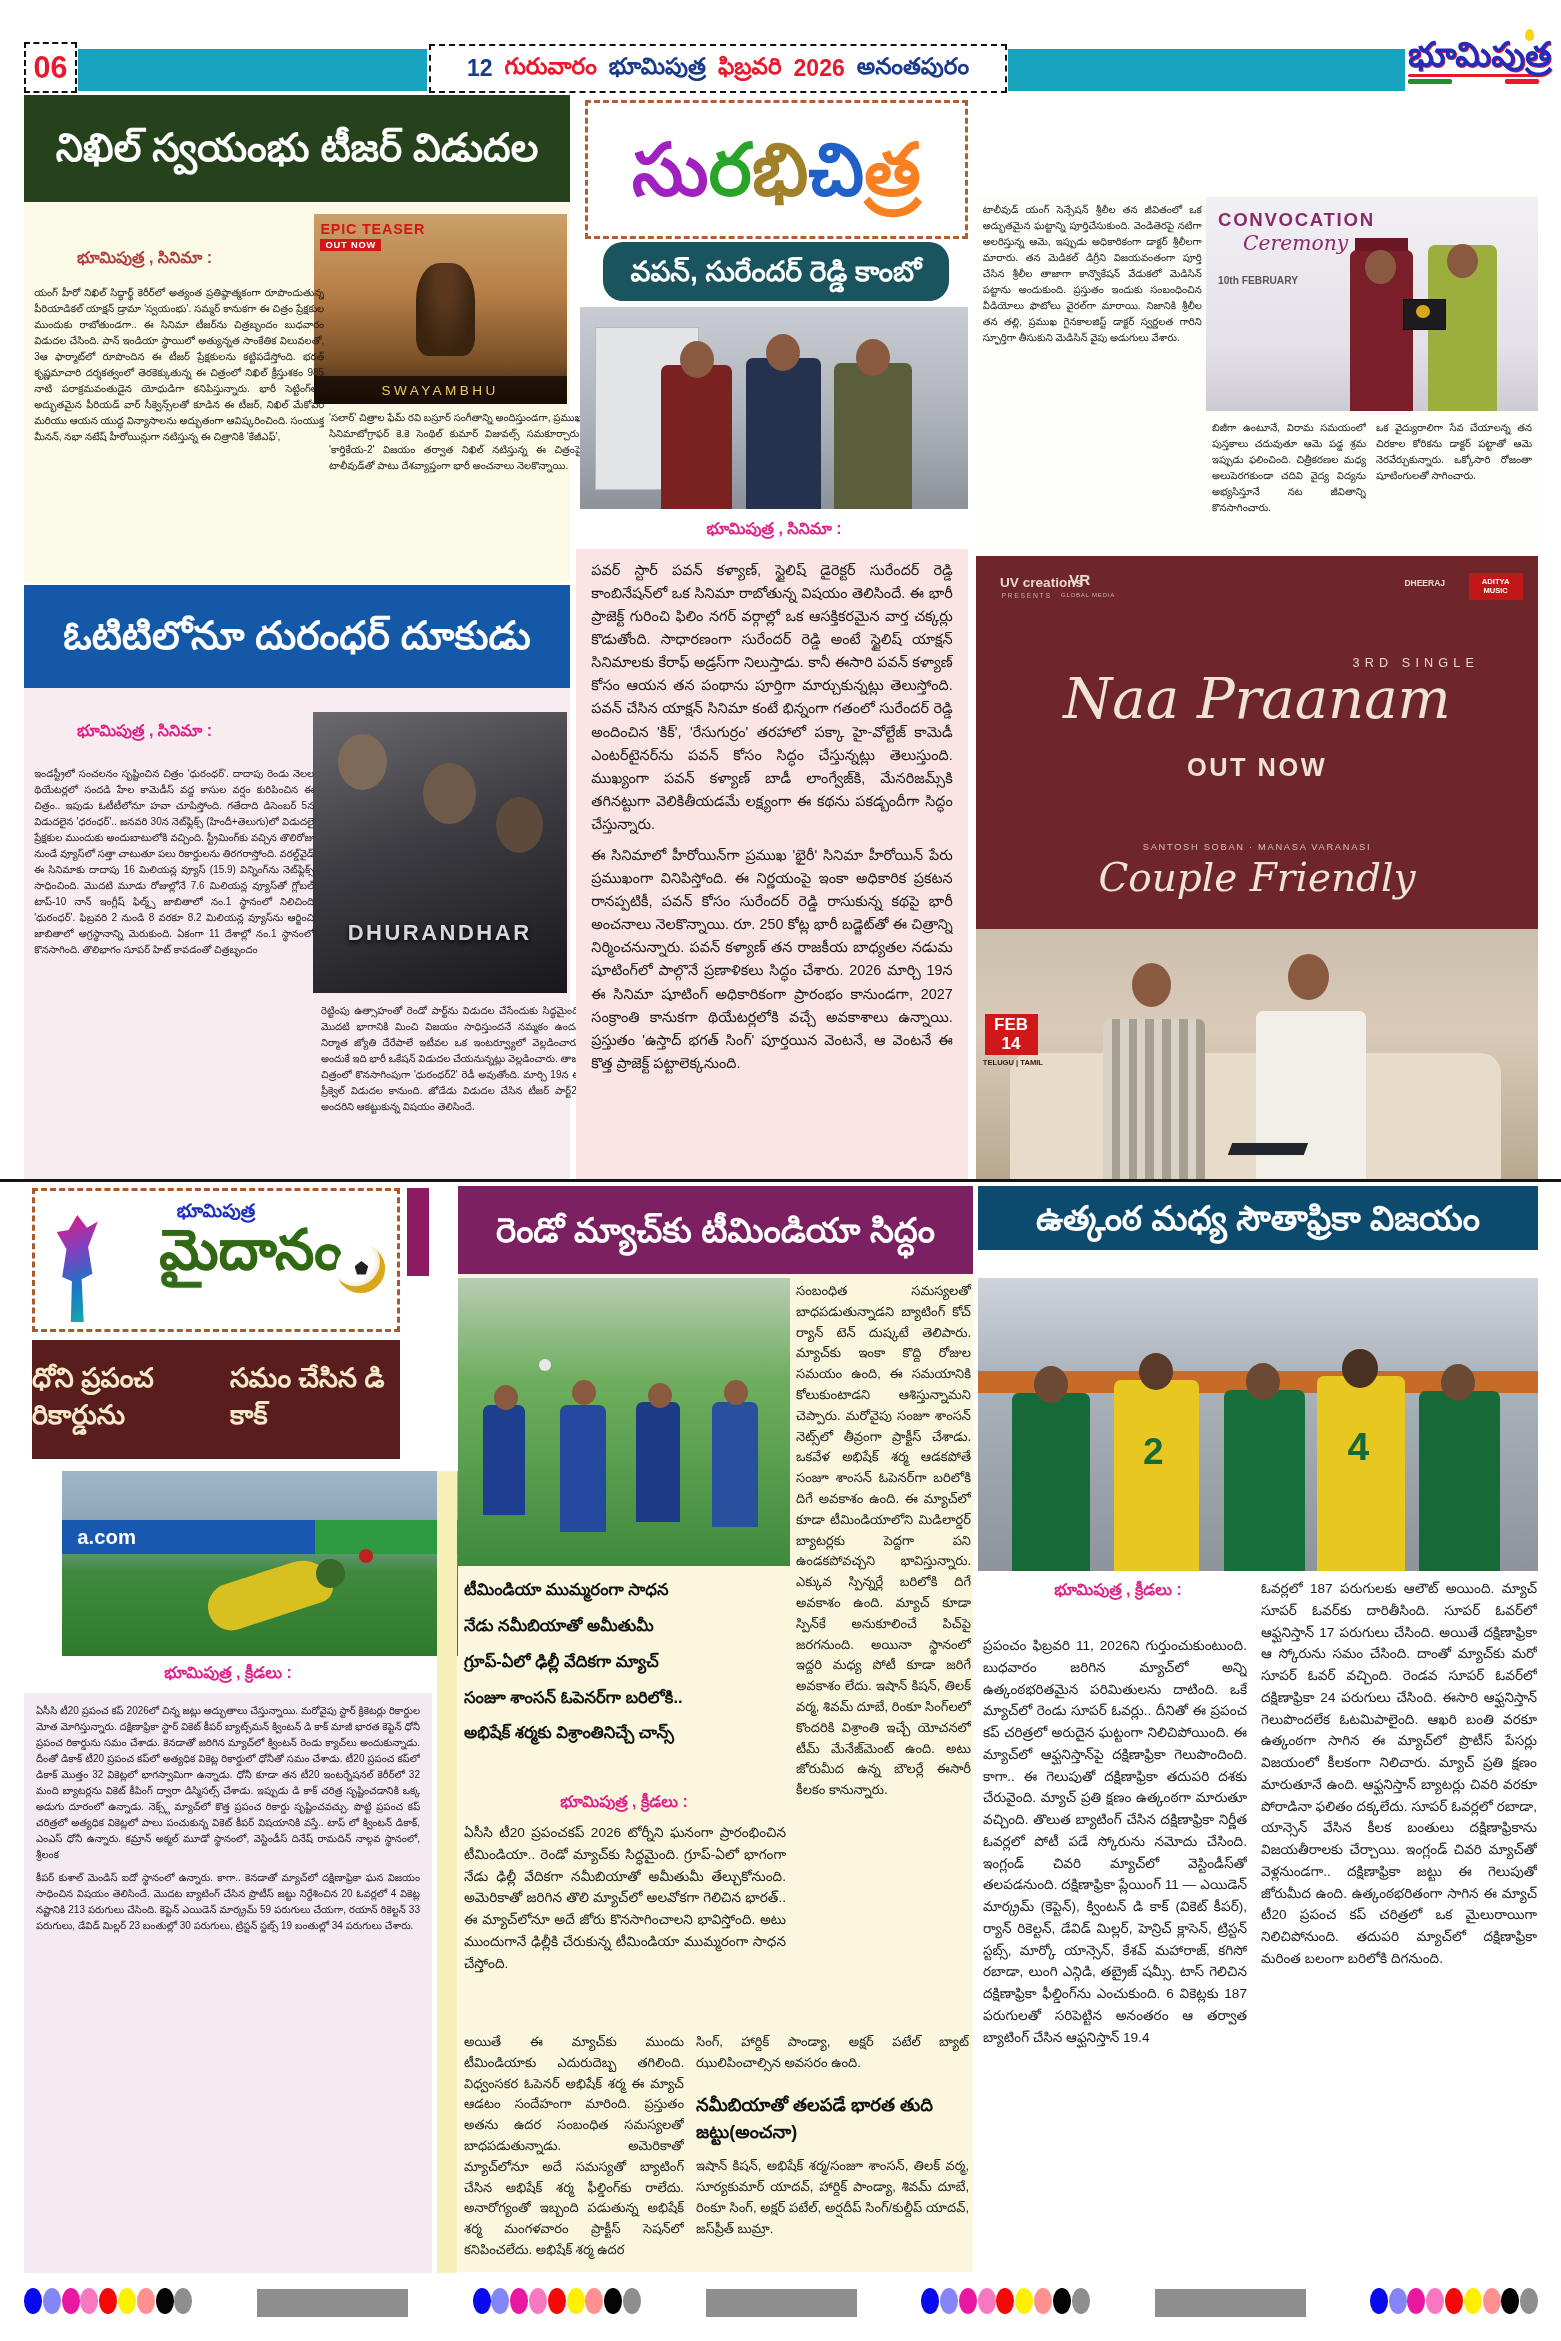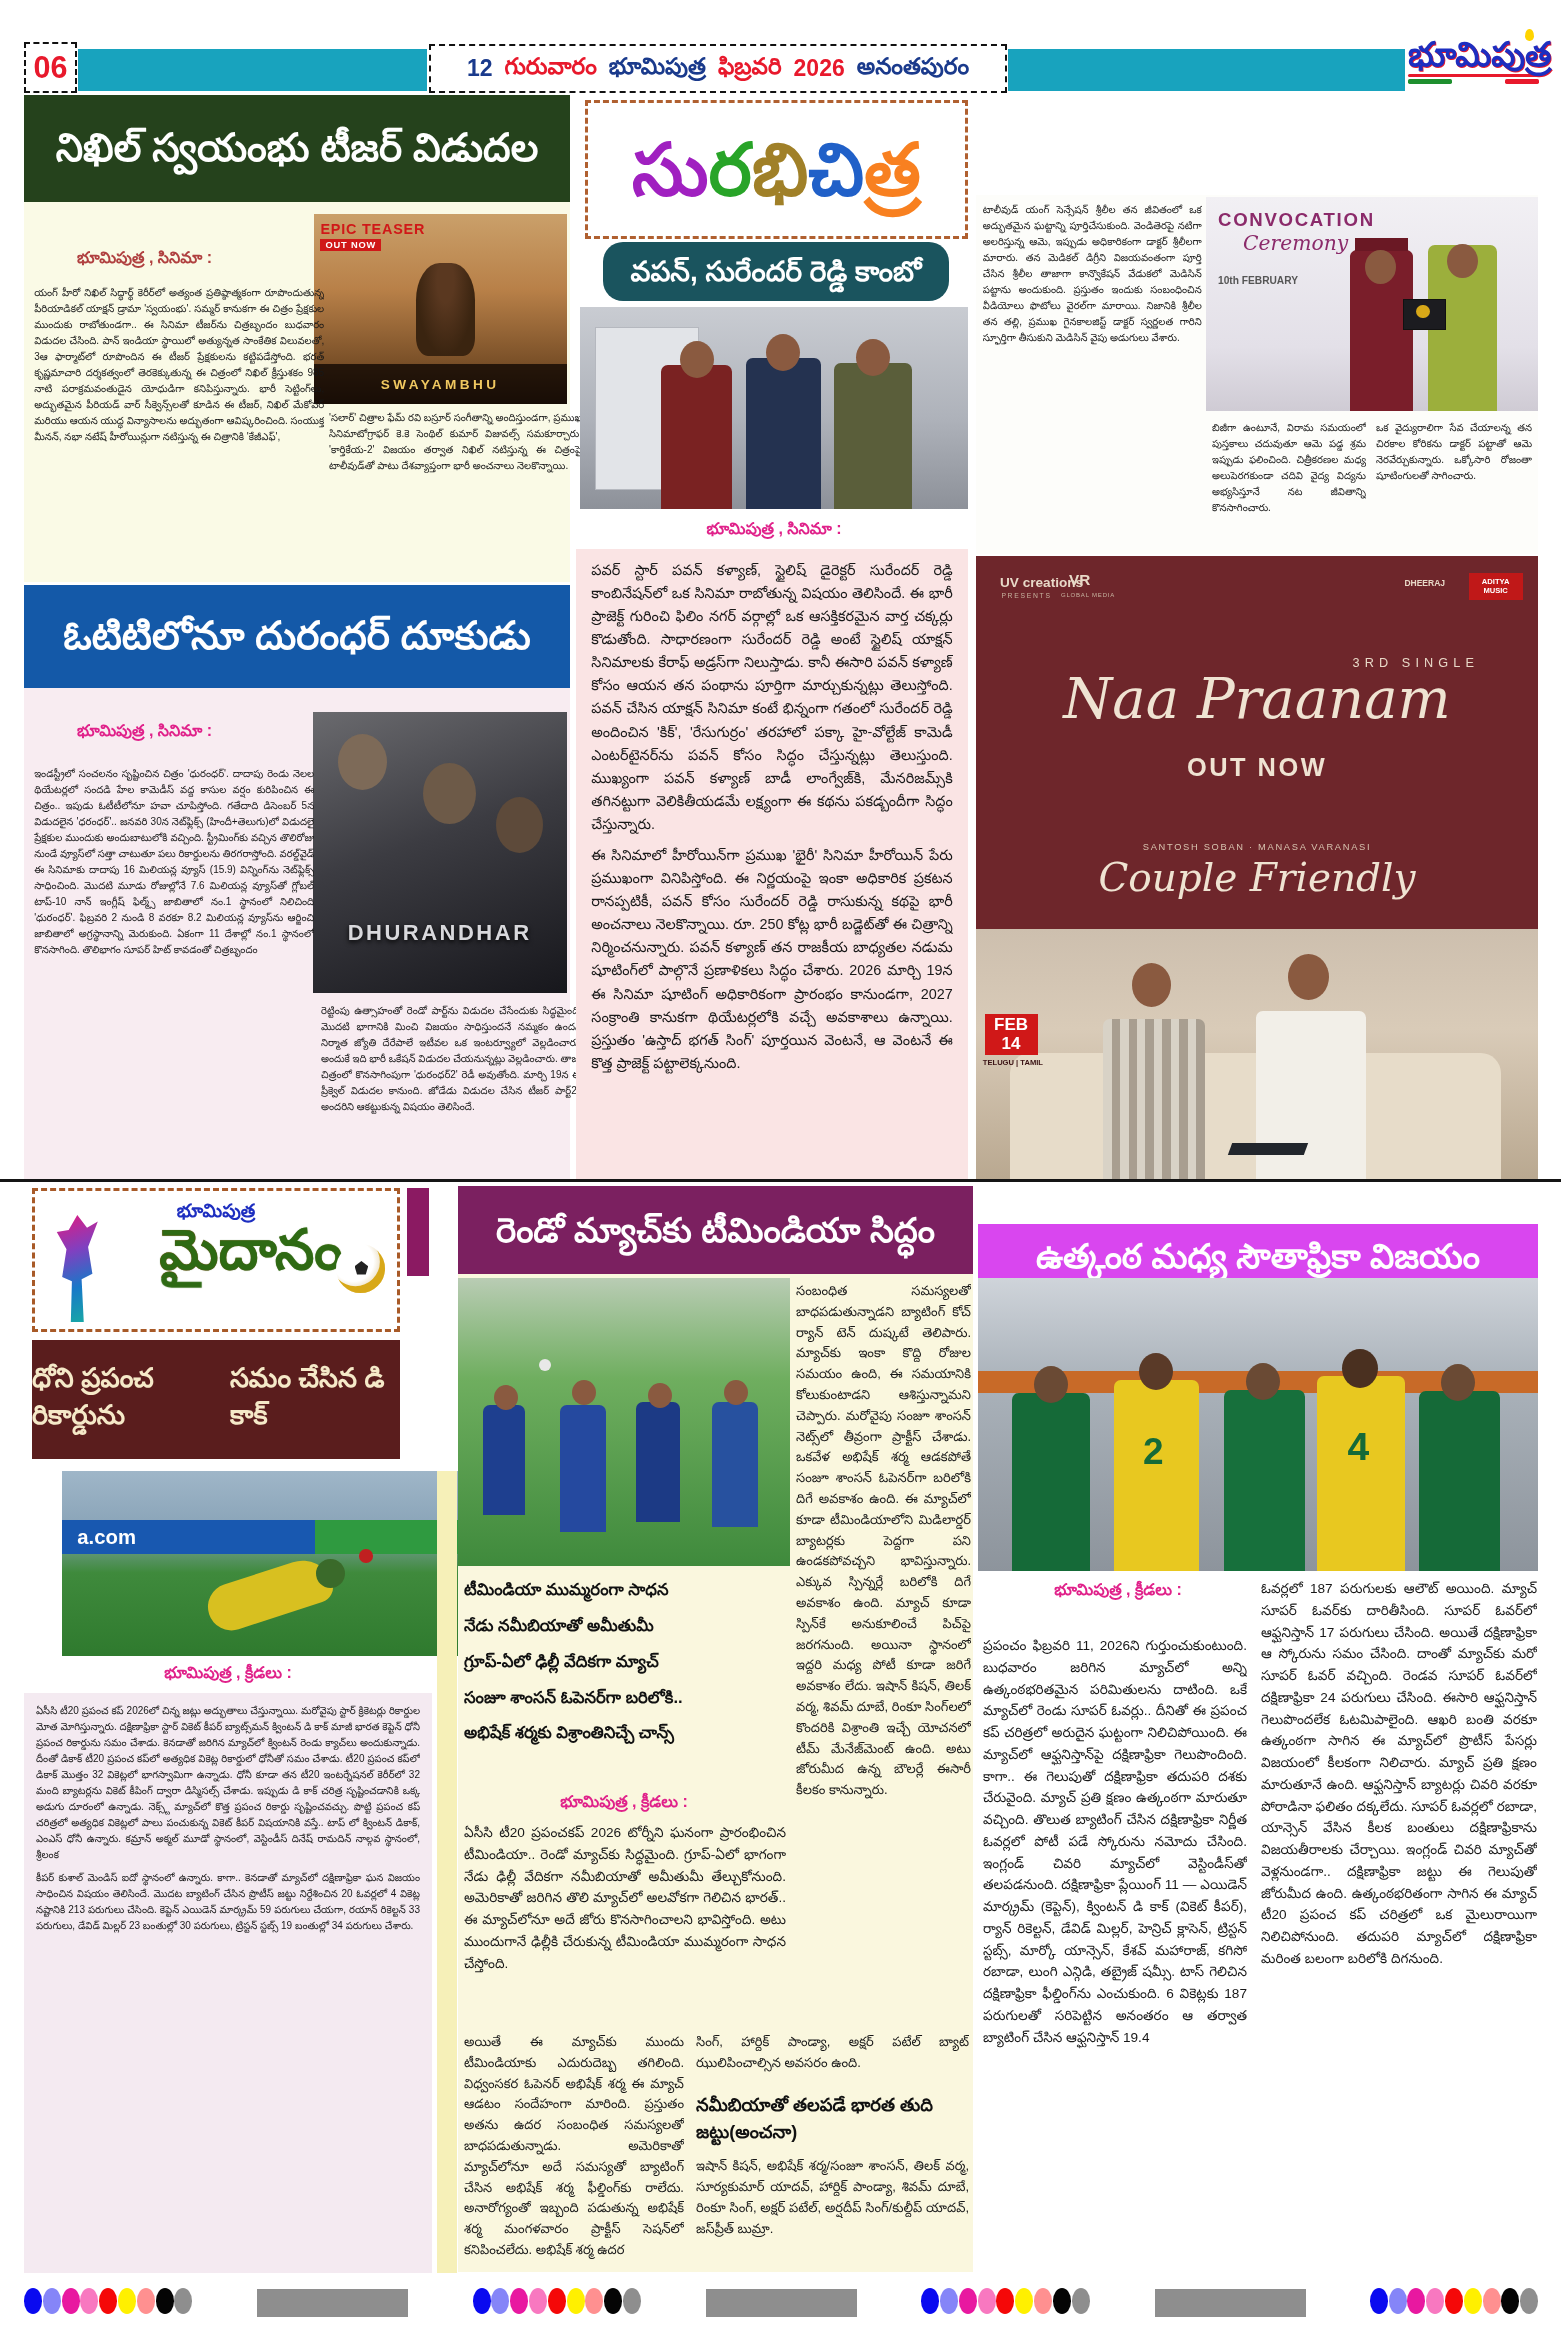--- a/index.html
+++ b/index.html
@@ -67,21 +67,21 @@
   </div>
 
   <div class="abs headline" style="left:24px;top:95px;width:546px;height:107px;background:#25421C;font-size:39px;">నిఖిల్ స్వయంభు టీజర్ విడుదల</div>
   <div class="abs cream" style="left:24px;top:202px;width:546px;height:380px;">
     <div class="abs byline by-red" style="left:53px;top:47px;">భూమిపుత్ర , సినిమా :</div>
 
     <div class="abs photo" style="right:3.4px;top:12px;width:253px;height:190px;background:linear-gradient(180deg,#caa06a 0%,#b88048 40%,#7a5028 78%,#2e1c10 100%);">
       <div style="position:absolute;left:6.8px;top:6.8px;color:#D01818;font-weight:bold;font-size:14.4px;letter-spacing:0.8px;">EPIC TEASER</div>
       <div style="position:absolute;left:6.8px;top:25.4px;color:#fff;background:#D01818;padding:0.8px 5.1px;font-weight:bold;font-size:9.3px;letter-spacing:0.8px;">OUT NOW</div>
       <div style="position:absolute;left:102px;top:49px;width:59px;height:93px;background:radial-gradient(ellipse at 50% 20%,#5a3820 20%,#3a2410 70%);border-radius:40% 40% 20% 20%;"></div>
-      <div style="position:absolute;left:0;bottom:0;width:100%;height:40px;background:rgba(20,10,4,.82);display:flex;align-items:center;justify-content:center;color:#F0C860;font-weight:bold;font-size:13.6px;letter-spacing:3.4px;">SWAYAMBHU</div>
+      <div style="position:absolute;left:0;bottom:0;width:100%;height:28px;background:rgba(20,10,4,.82);display:flex;align-items:center;justify-content:center;color:#F0C860;font-weight:normal;font-size:13.6px;letter-spacing:3.4px;">SWAYAMBHU</div>
     </div>
     <div class="abs body-txt" style="left:10.2px;top:83px;width:290px;height:286px;">యంగ్ హీరో నిఖిల్ సిద్ధార్థ్ కెరీర్‌లో అత్యంత ప్రతిష్ఠాత్మకంగా రూపొందుతున్న పీరియాడికల్ యాక్షన్ డ్రామా 'స్వయంభు'. సమ్మర్ కానుకగా ఈ చిత్రం ప్రేక్షకుల ముందుకు రాబోతుండగా.. ఈ సినిమా టీజర్‌ను చిత్రబృందం బుధవారం విడుదల చేసింది. పాన్ ఇండియా స్థాయిలో అత్యున్నత సాంకేతిక విలువలతో, 3ఆ ఫార్మాట్‌లో రూపొందిన ఈ టీజర్ ప్రేక్షకులను కట్టిపడేస్తోంది. భరత్ కృష్ణమాచారి దర్శకత్వంలో తెరకెక్కుతున్న ఈ చిత్రంలో నిఖిల్ క్రీస్తుశకం 985 నాటి పరాక్రమవంతుడైన యోధుడిగా కనిపిస్తున్నారు. భారీ సెట్టింగ్‌లు, అద్భుతమైన పీరియడ్ వార్ సీక్వెన్స్‌లతో కూడిన ఈ టీజర్, నిఖిల్ మేకోవర్ మరియు ఆయన యుద్ధ విన్యాసాలను అద్భుతంగా ఆవిష్కరించింది. సంయుక్త మీనన్, నభా నటేష్ హీరోయిన్లుగా నటిస్తున్న ఈ చిత్రానికి 'కేజీఎఫ్',</div>
     <div class="abs body-txt" style="left:305px;top:208px;width:253px;height:161px;">'సలార్' చిత్రాల ఫేమ్ రవి బస్రూర్ సంగీతాన్ని అందిస్తుండగా, ప్రముఖ సినిమాటోగ్రాఫర్ కె.కె సెంథిల్ కుమార్ విజువల్స్ సమకూర్చారు. 'కార్తికేయ-2' విజయం తర్వాత నిఖిల్ నటిస్తున్న ఈ చిత్రంపై టాలీవుడ్‌తో పాటు దేశవ్యాప్తంగా భారీ అంచనాలు నెలకొన్నాయి.</div>
   </div>
 
   <div class="abs headline" style="left:24px;top:585px;width:546px;height:103px;background:#1459A8;font-size:39px;">ఓటిటిలోనూ దురంధర్ దూకుడు</div>
   <div class="abs" style="left:24px;top:688px;width:546px;height:491px;background:#F8ECF1;">
     <div class="abs byline by-mag" style="left:53px;top:34px;">భూమిపుత్ర , సినిమా :</div>
     <div class="abs photo" style="right:3.4px;top:24px;width:254px;height:281px;background:linear-gradient(160deg,#6a6a6e 0%,#3c3c42 45%,#17171c 100%);">
       <div class="head-c" style="left:25.4px;top:22px;width:49px;height:56px;background:#7d6a58;"></div>
@@ -213,21 +213,21 @@
   </div>
   <div class="abs byline by-mag" style="left:458px;top:1793px;width:332px;text-align:center;">భూమిపుత్ర , క్రీడలు :</div>
   <div class="abs body-txt" style="left:464px;top:1822px;width:322px;height:203px;font-size:13.6px;">ఏసీసి టీ20 ప్రపంచకప్ 2026 టోర్నీని ఘనంగా ప్రారంభించిన టీమిండియా.. రెండో మ్యాచ్‌కు సిద్ధమైంది. గ్రూప్-ఏలో భాగంగా నేడు ఢిల్లీ వేదికగా నమీబియాతో అమీతుమీ తేల్చుకోనుంది. అమెరికాతో జరిగిన తొలి మ్యాచ్‌లో అలవోకగా గెలిచిన భారత్.. ఈ మ్యాచ్‌లోనూ అదే జోరు కొనసాగించాలని భావిస్తోంది. అటు ముందుగానే ఢిల్లీకి చేరుకున్న టీమిండియా ముమ్మరంగా సాధన చేస్తోంది.</div>
   <div class="abs body-txt" style="left:464px;top:2032px;width:220px;height:234px;font-size:13px;">అయితే ఈ మ్యాచ్‌కు ముందు టీమిండియాకు ఎదురుదెబ్బ తగిలింది. విధ్వంసకర ఓపెనర్ అభిషేక్ శర్మ ఈ మ్యాచ్ ఆడటం సందేహంగా మారింది. ప్రస్తుతం అతను ఉదర సంబంధిత సమస్యలతో బాధపడుతున్నాడు. అమెరికాతో మ్యాచ్‌లోనూ అదే సమస్యతో బ్యాటింగ్ చేసిన అభిషేక్ శర్మ ఫీల్డింగ్‌కు రాలేదు. అనారోగ్యంతో ఇబ్బంది పడుతున్న అభిషేక్ శర్మ మంగళవారం ప్రాక్టీస్ సెషన్‌లో కనిపించలేదు. అభిషేక్ శర్మ ఉదర</div>
   <div class="abs" style="left:696px;top:2032px;width:273px;height:237px;">
     <div class="body-txt" style="font-size:13px;">సింగ్, హార్దిక్ పాండ్యా, అక్షర్ పటేల్ బ్యాట్ ఝులిపించాల్సిన అవసరం ఉంది.</div>
     <div class="subhead" style="margin-top:18.6px;">నమీబియాతో తలపడే భారత తుది జట్టు(అంచనా)</div>
     <div class="body-txt" style="font-size:13px;margin-top:10.2px;">ఇషాన్ కిషన్, అభిషేక్ శర్మ/సంజూ శాంసన్, తిలక్ వర్మ, సూర్యకుమార్ యాదవ్, హార్దిక్ పాండ్యా, శివమ్ దూబే, రింకూ సింగ్, అక్షర్ పటేల్, అర్షదీప్ సింగ్/కుల్దీప్ యాదవ్, జస్‌ప్రీత్ బుమ్రా.</div>
   </div>
 
-  <div class="abs headline" style="left:978px;top:1186px;width:560px;height:64px;background:#d946ef;font-size:34px;margin-top:38px;">ఉత్కంఠ మధ్య సౌతాఫ్రికా విజయం</div>
+  <div class="abs headline" style="left:978px;top:1186px;width:560px;height:64px;background:#0c4a6e;font-size:34px;">ఉత్కంఠ మధ్య సౌతాఫ్రికా విజయం</div>
   <div class="abs photo" style="left:978px;top:1278px;width:560px;height:293px;background:linear-gradient(180deg,#cfd4da 0%,#aab2ba 35%,#8d949c 100%);">
     <div style="position:absolute;left:0;top:93px;width:100%;height:22px;background:#c86a28;"></div>
     <div class="fig" style="left:34px;bottom:0;width:78px;height:178px;background:#156a38;"></div>
     <div class="head-c" style="left:56px;top:88px;width:34px;height:37px;background:#6a4a34;"></div>
     <div class="fig" style="left:136px;bottom:0;width:85px;height:191px;background:#e8c820;">
       <div style="position:absolute;left:29px;top:51px;color:#156a38;font-weight:bold;font-size:37px;">2</div>
     </div>
     <div class="head-c" style="left:161px;top:75px;width:34px;height:37px;background:#5a3a28;"></div>
     <div class="fig" style="left:246px;bottom:0;width:81px;height:181px;background:#17703c;"></div>
     <div class="head-c" style="left:268px;top:85px;width:34px;height:37px;background:#6a4a34;"></div>

